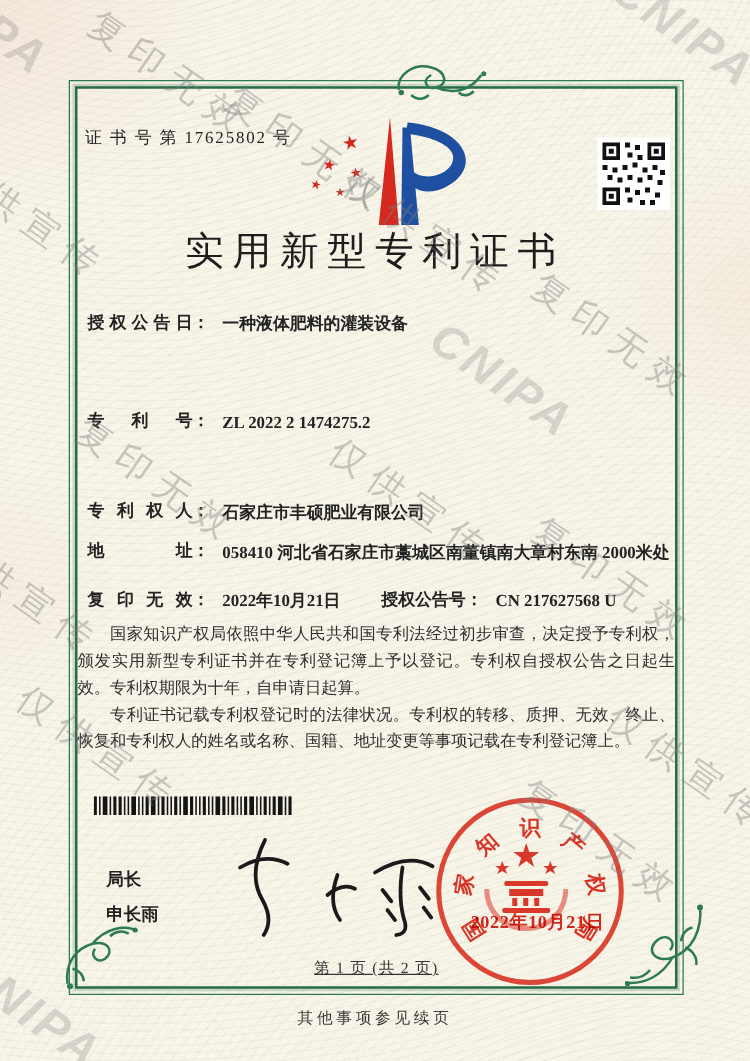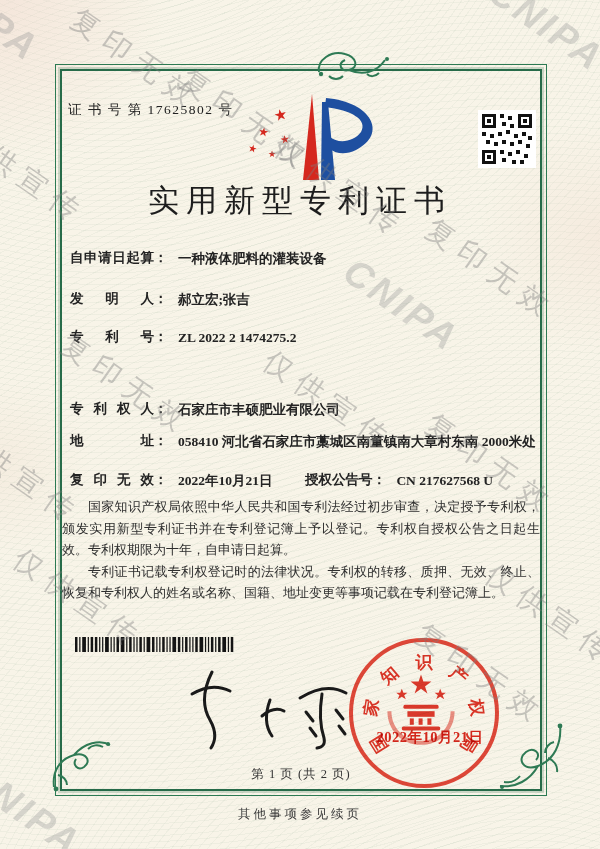--- a/index.html
+++ b/index.html
@@ -36,21 +36,21 @@
   .body-text{left:62px;top:496px;width:478px;font-size:13px;line-height:21.5px;color:#2e2e2e;font-weight:500;}
   .body-text p{margin:0;text-indent:2em;text-align:justify;}
   
   .barcode{left:75px;top:637px;}
   .director{left:85px;top:695px;font-size:14px;font-weight:700;color:#222;}
   .director div{margin-bottom:10px;}
   .sig{left:182px;top:660px;}
   .seal{left:349px;top:638px;width:142px;height:142px;border:4.5px solid rgba(224,42,27,.85);border-radius:50%;mix-blend-mode:multiply;}
   .seal-char{position:absolute;left:50%;top:50%;font-size:17px;font-weight:700;color:rgba(222,38,24,.92);width:18px;margin-left:-9px;margin-top:-9px;text-align:center;}
   .seal-date{left:360px;top:728px;width:140px;text-align:center;font-size:14.5px;font-weight:700;color:rgba(218,30,18,.95);letter-spacing:.5px;mix-blend-mode:multiply;}
-  .pageinfo{left:55px;top:766px;width:492px;text-align:center;font-size:12.5px;color:#333;letter-spacing:1px;}
+  .pageinfo{left:55px;top:766px;width:492px;text-align:center;font-size:12.5px;color:#333;letter-spacing:1px;text-decoration:underline;}
   .footnote{left:0;top:806px;width:600px;text-align:center;font-size:12.5px;color:#3a3a3a;letter-spacing:3px;}
   
   .wm{position:absolute;transform:rotate(35deg);transform-origin:left top;white-space:nowrap;pointer-events:none;z-index:30;}
   .wm.zh{font-size:29px;letter-spacing:9px;color:rgba(125,125,125,.40);font-weight:500;}
   .wm.en{font-size:38px;letter-spacing:3px;color:rgba(150,150,150,.34);font-weight:700;font-style:italic;font-family:"Liberation Sans","DejaVu Sans",sans-serif;}
   .content{z-index:10;}
 </style>
 </head>
 <body>
 
@@ -124,26 +124,22 @@
         <rect x="44" y="42" width="4" height="4"></rect>
       <rect x="22" y="46" width="4" height="4"></rect>
         <rect x="32" y="48" width="4" height="4"></rect>
         <rect x="40" y="48" width="4" height="4"></rect>
     </g>
   </svg>
 
   <div class="abs title content">实用新型专利证书</div>
 
   <div class="abs frow content" style="top:249px">
-    <span class="flabel">自申请日起算</span><span class="fcolon">：</span>
+    <span class="flabel">授权公告日</span><span class="fcolon">：</span>
     <span class="fvalue">一种液体肥料的灌装设备</span>
-  </div>
-  <div class="abs frow content" style="top:290px">
-    <span class="flabel">发明人</span><span class="fcolon">：</span>
-    <span class="fvalue">郝立宏;张吉</span>
   </div>
   <div class="abs frow content" style="top:328px">
     <span class="flabel">专利号</span><span class="fcolon">：</span>
     <span class="fvalue">ZL 2022 2 1474275.2</span>
   </div>
   <div class="abs frow content" style="top:400px">
     <span class="flabel">专利权人</span><span class="fcolon">：</span>
     <span class="fvalue">石家庄市丰硕肥业有限公司</span>
   </div>
   <div class="abs frow content" style="top:432px">
@@ -202,20 +198,24 @@
       <rect x="104.60000000000005" y="0" width="1" height="15" fill="#141414"></rect>
       <rect x="107.00000000000006" y="0" width="1" height="15" fill="#141414"></rect>
       <rect x="109.40000000000006" y="0" width="2" height="15" fill="#141414"></rect>
       <rect x="112.80000000000007" y="0" width="1" height="15" fill="#141414"></rect>
       <rect x="115.20000000000007" y="0" width="2" height="15" fill="#141414"></rect>
       <rect x="118.60000000000008" y="0" width="3" height="15" fill="#141414"></rect>
       <rect x="123.00000000000009" y="0" width="1" height="15" fill="#141414"></rect>
       <rect x="125.40000000000009" y="0" width="2" height="15" fill="#141414"></rect>
     </svg>
 
+  <div class="abs director content">
+    <div>局长</div>
+    <div>申长雨</div>
+  </div>
 
   <svg class="abs sig content" width="170" height="90" viewBox="0 0 170 90">
     <g stroke="#1a1a1a" stroke-width="3" fill="none" stroke-linecap="round">
       <path d="M30,12 q-14,28 -2,48 q9,16 1,28"></path>
       <path d="M10,34 q20,-12 38,-3"></path>
       <path d="M88,40 q-8,22 2,36"></path>
       <path d="M80,56 q12,-10 22,-5"></path>
       <path d="M118,38 q26,-16 46,-5"></path>
       <path d="M140,34 q-4,26 2,44 q2,9 -7,10"></path>
       <path d="M124,52 l7,9"></path>

